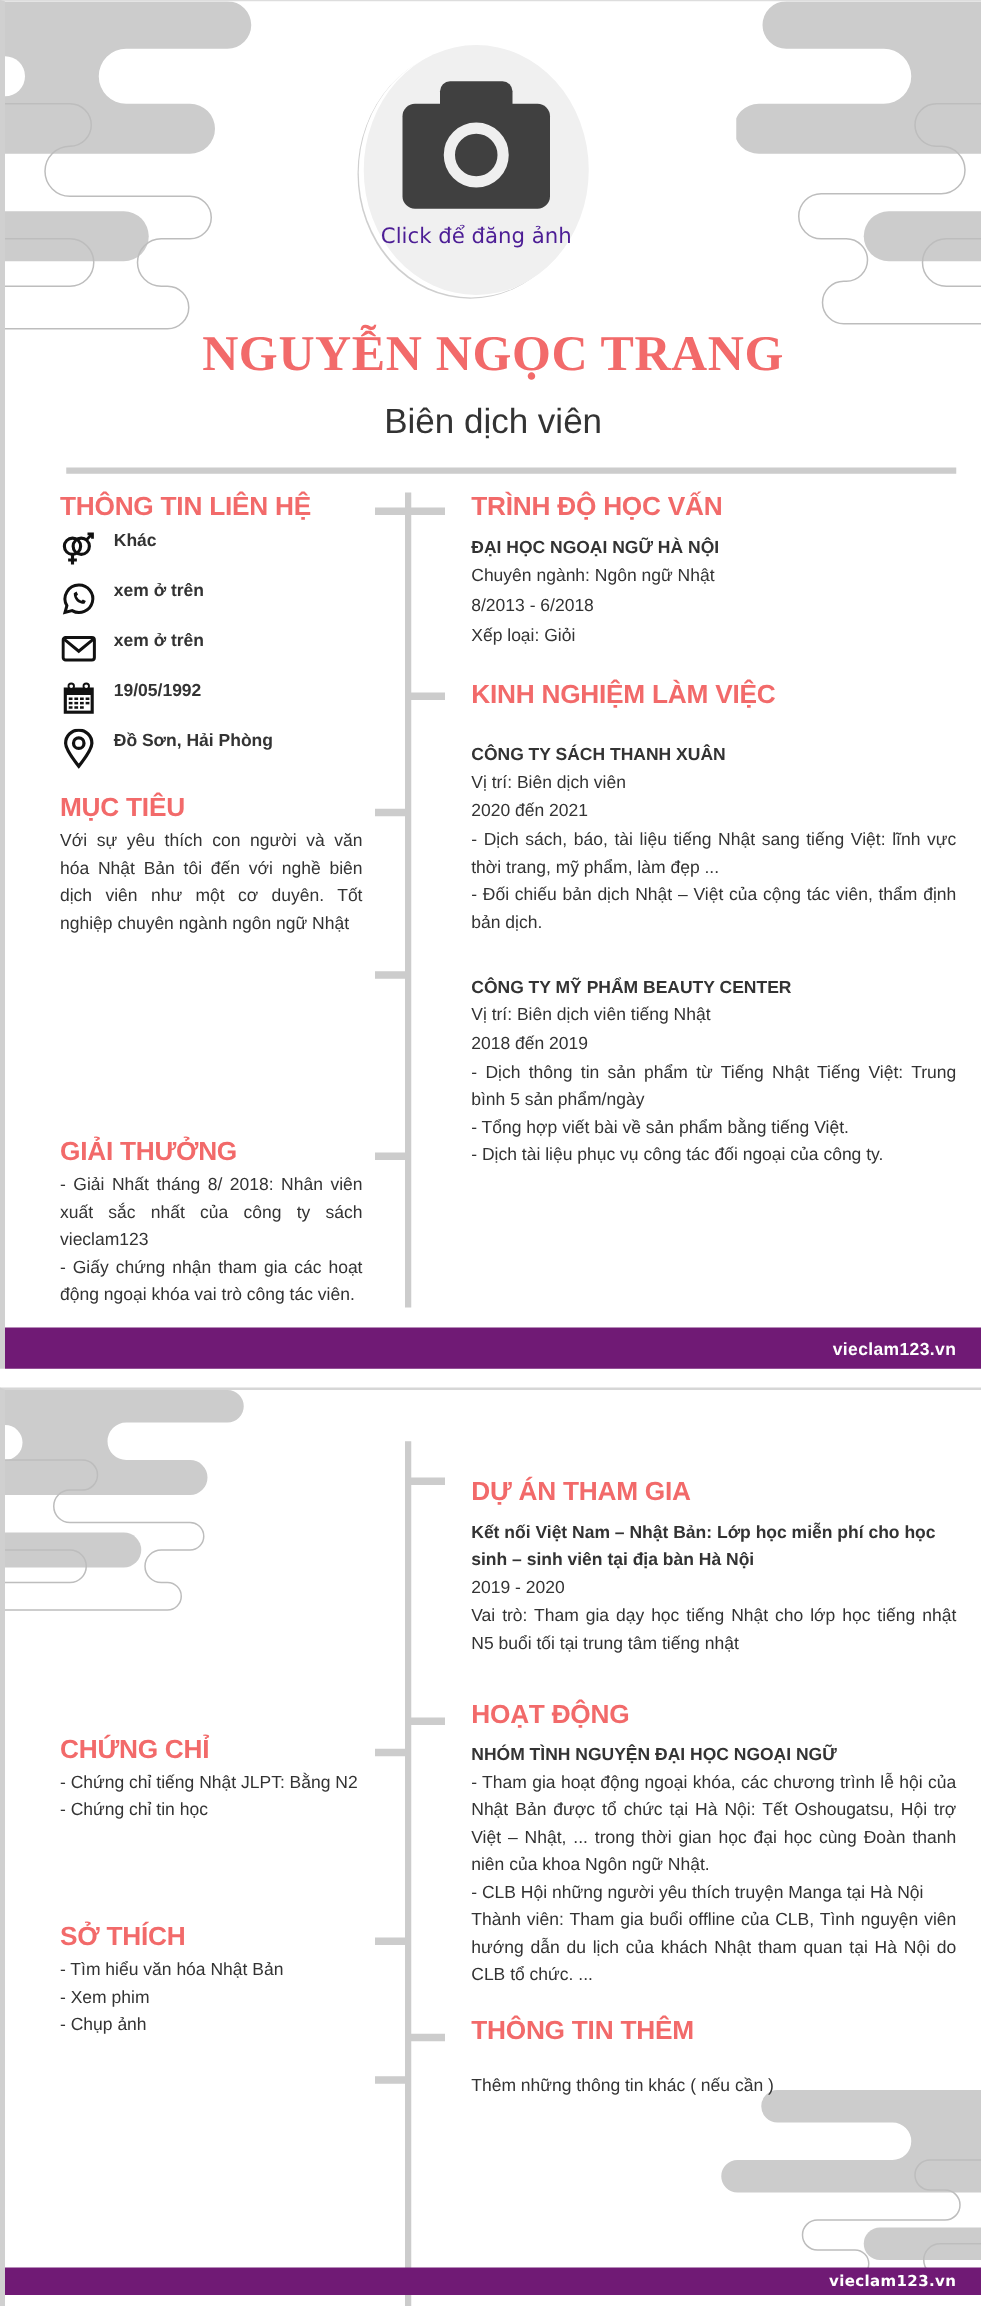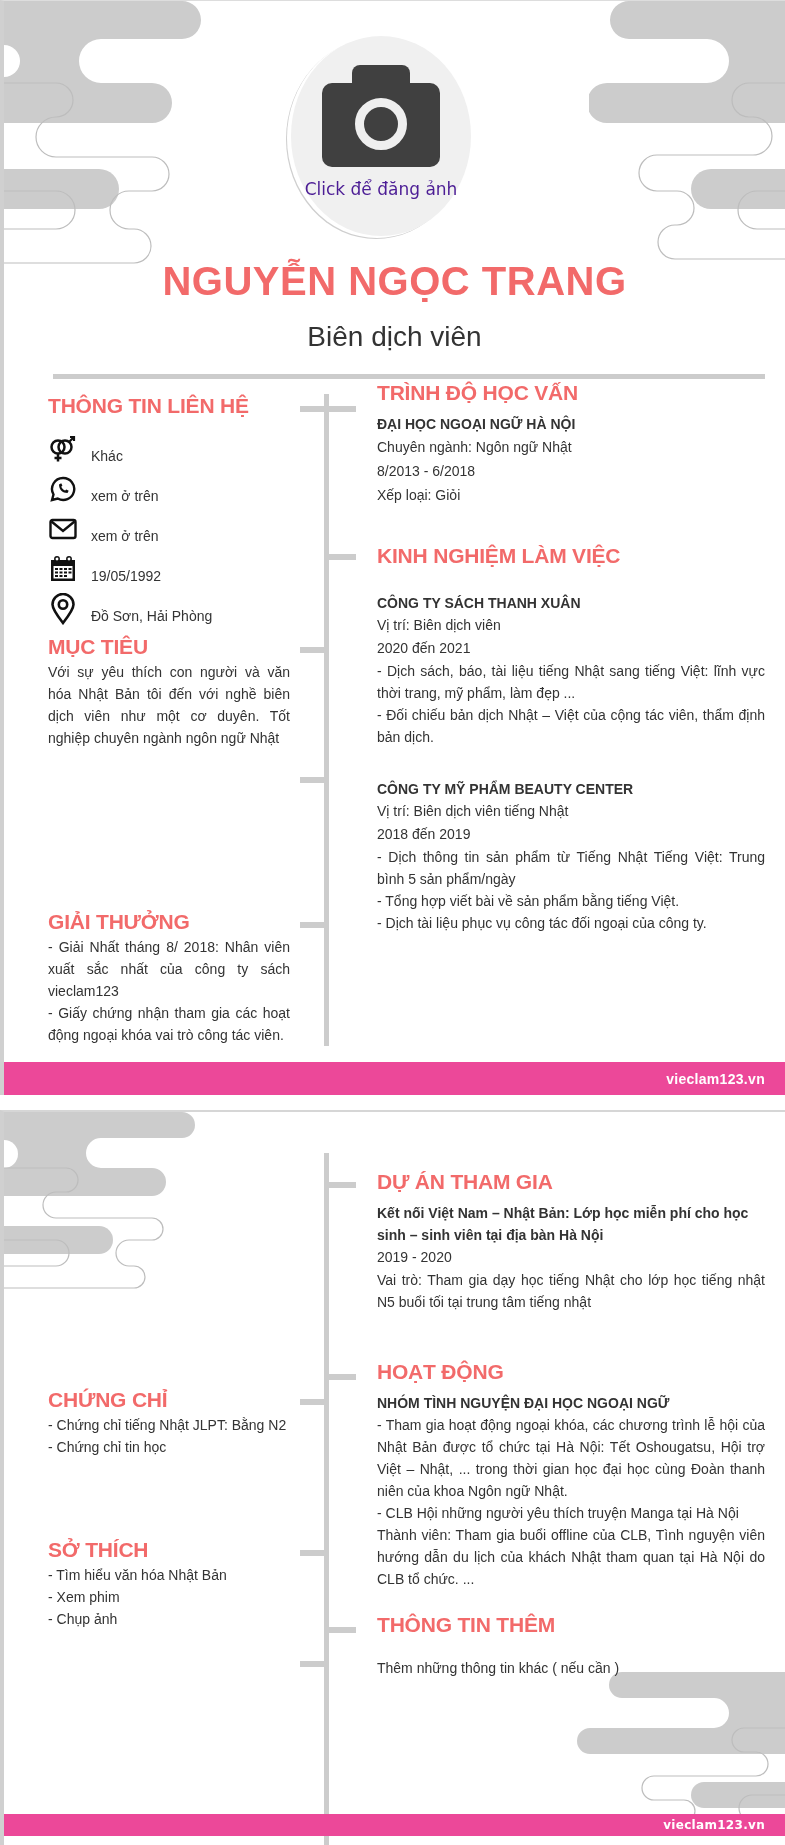--- a/index.html
+++ b/index.html
@@ -5,47 +5,47 @@
   * { box-sizing: border-box; margin: 0; padding: 0; }
   html, body { width: 785px; height: 1845px; background: #fff; overflow: hidden; }
   body { font-family: "Liberation Sans", "DejaVu Sans", sans-serif; color: #333; position: relative; }
 
   .page { position: absolute; left: 0; width: 785px; background: #fff; overflow: hidden; }
   .page1 { top: 0; height: 1095px; border-left: 4px solid #d0d0d0; border-top: 1px solid #ddd; }
   .page2 { top: 1110px; height: 735px; border-left: 4px solid #d0d0d0; border-top: 2px solid #d6d6d6; }
 
   .deco { position: absolute; pointer-events: none; }
 
-  .footer-band { position: absolute; left: 0; right: 0; background: #ec4899; }
+  .footer-band { position: absolute; left: 0; right: 0; background: #701a75; }
   .footer-band .brand { position: absolute; right: 20px; top: 50%; transform: translateY(-50%); color: #fff; font-weight: bold; font-size: 14px; letter-spacing: 0.3px; }
 
   
   .avatar { position: absolute; left: 287px; top: 35px; width: 180px; height: 200px; border-radius: 50%; background: #f0f0f0; box-shadow: -4px 2px 0 #fff, -5px 3px 0 #cfcfcf; display: flex; flex-direction: column; align-items: center; justify-content: center; cursor: pointer; }
   .avatar .cam { width: 118px; height: 102px; position: relative; margin-top: -8px; }
   .avatar .cam-body { position: absolute; left: 0; top: 18px; width: 118px; height: 84px; background: #404040; border-radius: 10px; }
   .avatar .cam-top { position: absolute; left: 30px; top: 0; width: 58px; height: 26px; background: #404040; border-radius: 8px 8px 0 0; }
   .avatar .cam-lens { position: absolute; left: 33px; top: 33px; width: 52px; height: 52px; border-radius: 50%; border: 9px solid #efefef; background: #404040; }
   .avatar .caption { margin-top: 12px; font-size: 17px; color: #4c1d95; font-family: "DejaVu Sans", sans-serif; }
 
-  .name { position: absolute; left: 0; right: 0; top: 258px; text-align: center; font-size: 40px; font-weight: bold; color: #f26a6a; letter-spacing: 0.5px; }
+  .name { position: absolute; left: 0; right: 0; top: 258px; text-align: center; font-size: 40px; font-weight: bold; color: #f26a6a; letter-spacing: 0.5px; font-family: Liberation Serif, serif; }
   .jobtitle { position: absolute; left: 0; right: 0; top: 320px; text-align: center; font-size: 28px; color: #333; }
   .header-rule { position: absolute; left: 49px; top: 373px; width: 712px; height: 5px; background: #cccccc; }
 
   .vline { position: absolute; width: 5px; background: #cccccc; }
   .tick { position: absolute; height: 6px; background: #cccccc; }
 
   .col-left { position: absolute; left: 44px; width: 242px; }
   .col-right { position: absolute; left: 373px; width: 388px; }
 
   .sec-title { color: #f26a6a; font-size: 21px; font-weight: bold; margin-bottom: 6px; letter-spacing: -0.2px; }
   .txt { font-size: 14px; line-height: 22px; color: #333; }
   .just { text-align: justify; }
   .bold { font-weight: bold; }
 
-  .contact-row { display: flex; align-items: flex-end; height: 40px; }
+  .contact-row { display: flex; align-items: flex-start; height: 40px; font-weight: bold; }
   .contact-row .ico { width: 30px; height: 30px; margin-right: 13px; display: flex; align-items: center; justify-content: center; }
   .contact-row .val { font-size: 14px; color: #333; }
 
   .skill-label { font-size: 14px; color: #333; margin-top: 6px; line-height: 22px; }
   .skill-bar { height: 9px; border: 1px solid #cccccc; border-radius: 5px; background: #fff; margin-top: 9px; overflow: hidden; }
   .skill-bar .fill { height: 100%; background: #cccccc; }
 
   .phone-link { color: #1a63d6; font-weight: bold; font-size: 15px; text-decoration: none; }
 </style>
 </head>
@@ -159,21 +159,21 @@
     <div class="txt just">Với sự yêu thích con người và văn hóa Nhật Bản tôi đến với nghề biên dịch viên như một cơ duyên. Tốt nghiệp chuyên ngành ngôn ngữ Nhật</div>
   </div>
 
 
   <div class="col-left" style="top:909px">
     <div class="sec-title" style="margin-bottom:2px">GIẢI THƯỞNG</div>
     <div class="txt just">- Giải Nhất tháng 8/ 2018: Nhân viên xuất sắc nhất của công ty sách vieclam123</div>
     <div class="txt just">- Giấy chứng nhận tham gia các hoạt động ngoại khóa vai trò công tác viên.</div>
   </div>
 
-  <div class="col-right" style="top:380px">
+  <div class="col-right" style="top:393px">
     <div class="sec-title" style="margin-bottom:8px">TRÌNH ĐỘ HỌC VẤN</div>
     <div class="txt bold">ĐẠI HỌC NGOẠI NGỮ HÀ NỘI</div>
     <div class="txt" style="line-height:24px">Chuyên ngành: Ngôn ngữ Nhật</div>
     <div class="txt" style="line-height:24px">8/2013 - 6/2018</div>
     <div class="txt" style="line-height:24px">Xếp loại: Giỏi</div>
   </div>
 
   <div class="col-right" style="top:543px">
     <div class="sec-title" style="margin-bottom:24px">KINH NGHIỆM LÀM VIỆC</div>
     <div>
@@ -230,21 +230,21 @@
   </div>
 
   <div class="col-left" style="top:426px">
     <div class="sec-title" style="margin-bottom:2px">SỞ THÍCH</div>
     <div class="txt">- Tìm hiểu văn hóa Nhật Bản</div>
     <div class="txt">- Xem phim</div>
     <div class="txt">- Chụp ảnh</div>
   </div>
 
 
-  <div class="col-right" style="top:58px">
+  <div class="col-right" style="top:70px">
     <div class="sec-title" style="margin-bottom:8px">DỰ ÁN THAM GIA</div>
     <div class="txt bold">Kết nối Việt Nam – Nhật Bản: Lớp học miễn phí cho học sinh – sinh viên tại địa bàn Hà Nội</div>
     <div class="txt" style="line-height:23px">2019 - 2020</div>
     <div class="txt just">Vai trò: Tham gia dạy học tiếng Nhật cho lớp học tiếng nhật N5 buổi tối tại trung tâm tiếng nhật</div>
   </div>
 
   <div class="col-right" style="top:248px">
     <div class="sec-title" style="margin-bottom:8px">HOẠT ĐỘNG</div>
     <div class="txt bold">NHÓM TÌNH NGUYỆN ĐẠI HỌC NGOẠI NGỮ</div>
     <div class="txt just">- Tham gia hoạt động ngoại khóa, các chương trình lễ hội của Nhật Bản được tổ chức tại Hà Nội: Tết Oshougatsu, Hội trợ Việt – Nhật, ... trong thời gian học đại học cùng Đoàn thanh niên của khoa Ngôn ngữ Nhật.</div>

